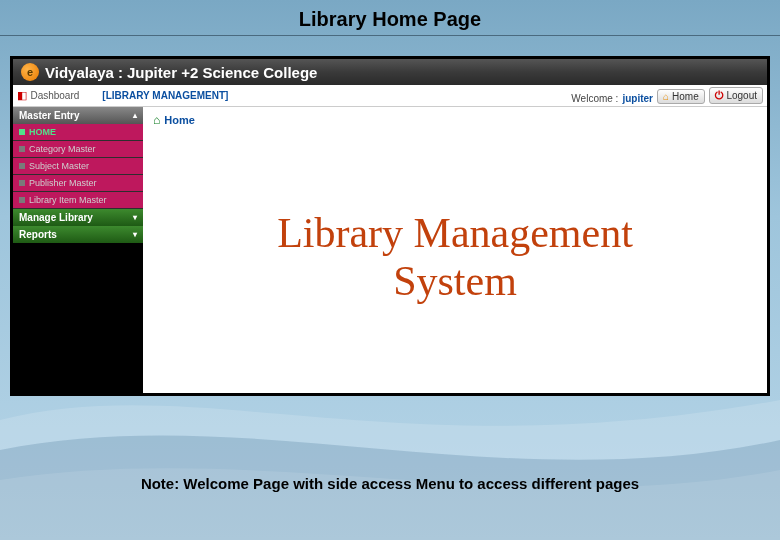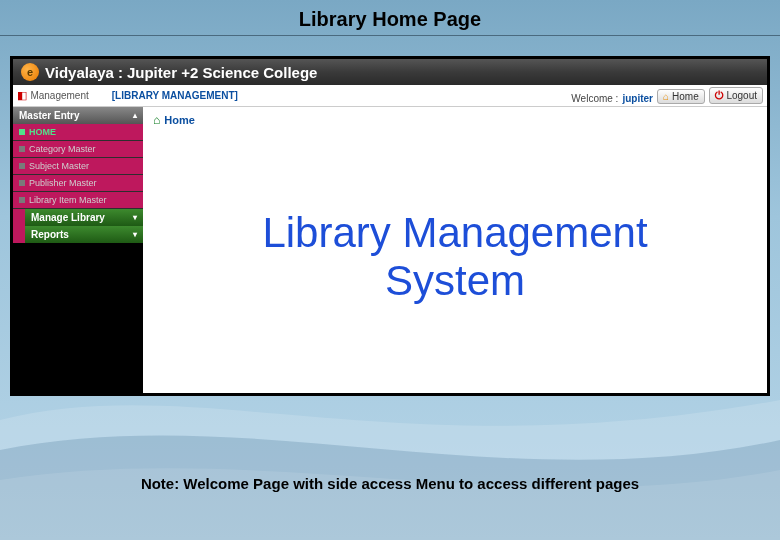--- a/index.html
+++ b/index.html
@@ -89,39 +89,38 @@
     padding: 3px 6px;
     border-bottom: 1px solid #2e2e2e;
     display:flex; align-items:center; gap:4px;
     cursor:pointer;
   }
   .side-item.active { color:#52e08a; font-weight:bold;}
   .bullet { width:6px;height:6px;background:#7a7a7a;display:inline-block;}
   .side-item.active .bullet{background:#52e08a;}
   .side-header.green {
     background: linear-gradient(#3d8a2e,#1e5a14);
-    margin-left: 12px;
   }
   .content {
     flex:1; background:#fff; padding:6px 10px;
     display:flex; flex-direction:column;
   }
   .bc-home {
     display:flex; align-items:center; gap:4px;
     font-size:11px; color:#0b4fa0; font-weight:bold;
   }
   .bc-home .hic{ color:#0b7a1e; font-size:12px;}
   .hero {
     flex:1; display:flex; align-items:center; justify-content:center;
     text-align:center;
   }
   .hero-text {
-    font-family: Liberation Sans, sans-serif;
+    font-family: Liberation Serif, serif;
     font-size: 42px;
-    color:#1d4ed8;
+    color:#c2410c;
     line-height:1.15;
   }
   .sidebar-fill{ flex:1; background:#000;}
   .note {
     position:absolute;
     bottom: 48px; left:0; right:0;
     text-align:center;
     font-size:15px; font-weight:bold; color:#000;
   }
 </style>
@@ -135,21 +134,21 @@
   <div class="title-bar">
     <span class="logo">e</span>
     <span>Vidyalaya</span>
     <span style="margin:0 4px">:</span>
     <span>Jupiter +2 Science College</span>
   </div>
 
   <div class="crumb-bar">
     <div class="crumb-left">
       <span class="dash-ic">◧</span>
-      <span>Management</span>
+      <span>Dashboard</span>
       <span class="module-tag">[LIBRARY MANAGEMENT]</span>
     </div>
     <div class="crumb-right">
       <span class="welcome-txt">Welcome :</span>
       <span class="welcome-user">jupiter</span>
       <span class="btn-pill">
         <span class="ic-home">⌂</span>
         <span>Home</span>
       </span>
       <span class="btn-pill">

